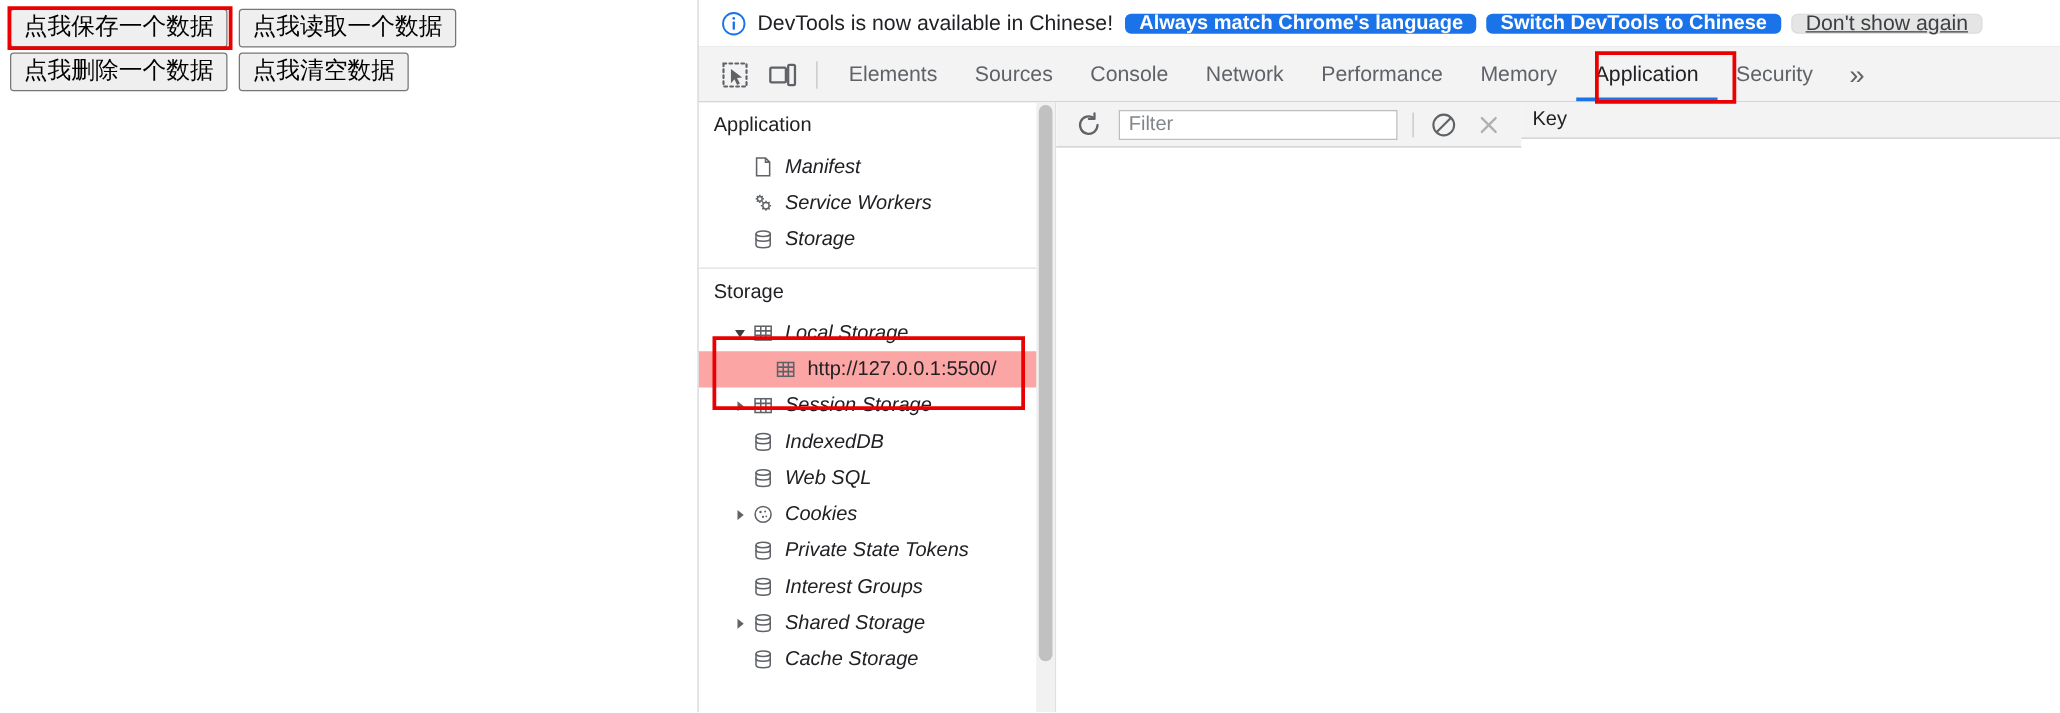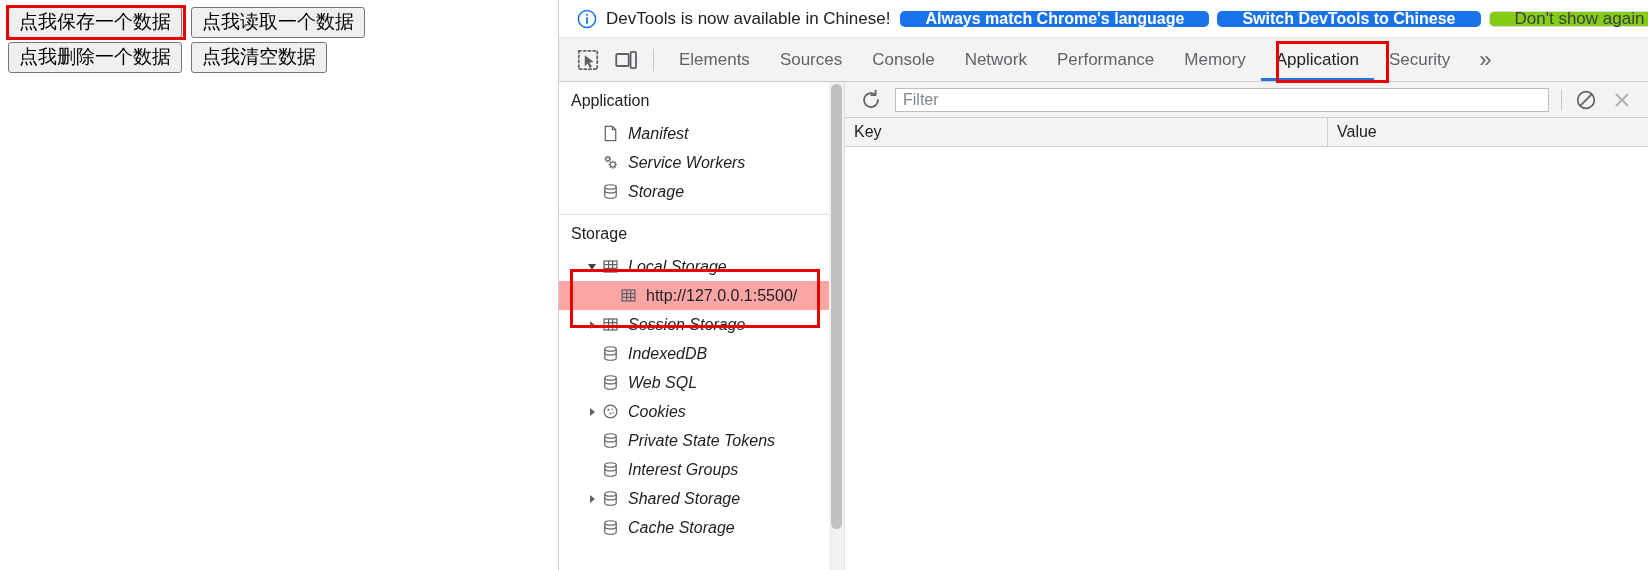--- a/index.html
+++ b/index.html
@@ -92,33 +92,34 @@
   }
   .banner-btn {
     font-family: "Liberation Sans", sans-serif;
     font-size: 16px;
     font-weight: bold;
     color: #ffffff;
     background: #1a73e8;
     border: none;
     border-radius: 5px;
     height: 16px;
-    padding: 0 25px;
+    padding: 0 11px;
     margin-right: 8px;
     white-space: nowrap;
     cursor: pointer;
     display: inline-flex;
     align-items: center;
   }
   .banner-btn.secondary {
     color: #3c4043;
-    background: #84cc16;
+    background: #e5e5e5;
     border: 1px solid #dadce0;
     font-weight: normal;
     font-size: 17px;
+    text-decoration: underline;
   }
 
   
   #tabbar {
     position: relative;
     height: 44px;
     background: #f3f3f3;
     border-bottom: 1px solid #cdcdcd;
     display: flex;
     align-items: center;
@@ -247,21 +248,21 @@
     margin-right: 8px;
   }
   .sb-label { color: #202124; }
 
   
   #main {
     position: relative;
     flex: 1 1 auto;
     background: #ffffff;
     display: flex;
-    flex-direction: column;
+    flex-direction: row;
     min-width: 0;
   }
   #main-toolbar {
     height: 36px;
     background: #f3f3f3;
     border-bottom: 1px solid #cdcdcd;
     display: flex;
     align-items: center;
     padding: 0 8px;
     box-sizing: border-box;

